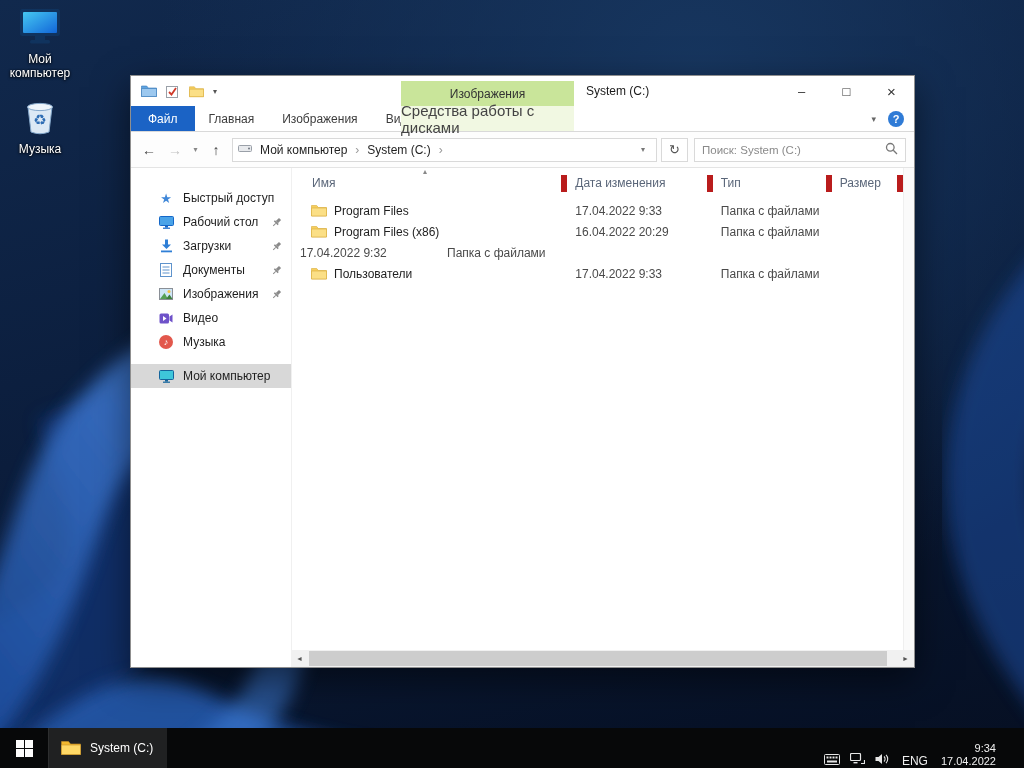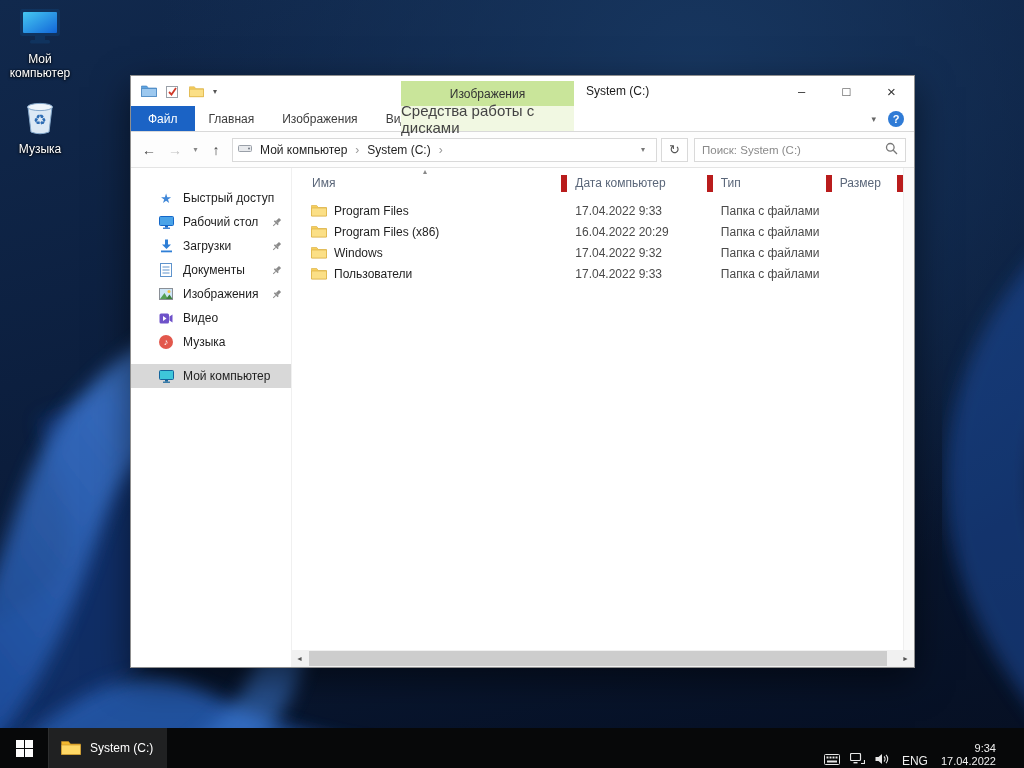--- a/index.html
+++ b/index.html
@@ -341,21 +341,21 @@
             </svg>
           </span>
           <span>Мой компьютер</span>
         </div>
       </div>
 
       <div class="filearea">
         <span class="sort-caret">▴</span>
         <div class="fheaders">
           <div class="fh fh-name">Имя</div>
-          <div class="fh fh-date">Дата компьютер</div>
+          <div class="fh fh-date">Дата изменения</div>
           <div class="fh fh-type">Тип</div>
           <div class="fh fh-size">Размер</div>
         </div>
         <div class="frows">
           <div class="frow">
             <div class="fc-name">
               <svg width="16" height="13" viewBox="0 0 16 13">
                 <path d="M0.5 1.5 h5.2 l1.6 2 h8.2 v8.5 h-15 z" fill="#f7cf5e" stroke="#d8ac3a" stroke-width="0.6"></path>
                 <path d="M0.5 4 h15 v8 h-15 z" fill="#fbdf86" stroke="#d8ac3a" stroke-width="0.6"></path>
               </svg>
@@ -371,27 +371,20 @@
                 <path d="M0.5 1.5 h5.2 l1.6 2 h8.2 v8.5 h-15 z" fill="#f7cf5e" stroke="#d8ac3a" stroke-width="0.6"></path>
                 <path d="M0.5 4 h15 v8 h-15 z" fill="#fbdf86" stroke="#d8ac3a" stroke-width="0.6"></path>
               </svg>
               <span>Program Files (x86)</span>
             </div>
             <div class="fc-date">16.04.2022 20:29</div>
             <div class="fc-type">Папка с файлами</div>
             <div class="fc-size"></div>
           </div>
           <div class="frow">
-            <div class="fc-name">
-              <svg width="16" height="13" viewBox="0 0 16 13">
-                <path d="M0.5 1.5 h5.2 l1.6 2 h8.2 v8.5 h-15 z" fill="#f7cf5e" stroke="#d8ac3a" stroke-width="0.6"></path>
-                <path d="M0.5 4 h15 v8 h-15 z" fill="#fbdf86" stroke="#d8ac3a" stroke-width="0.6"></path>
-              </svg>
-              <span>Windows</span>
-            </div>
             <div class="fc-date">17.04.2022 9:32</div>
             <div class="fc-type">Папка с файлами</div>
             <div class="fc-size"></div>
           </div>
           <div class="frow">
             <div class="fc-name">
               <svg width="16" height="13" viewBox="0 0 16 13">
                 <path d="M0.5 1.5 h5.2 l1.6 2 h8.2 v8.5 h-15 z" fill="#f7cf5e" stroke="#d8ac3a" stroke-width="0.6"></path>
                 <path d="M0.5 4 h15 v8 h-15 z" fill="#fbdf86" stroke="#d8ac3a" stroke-width="0.6"></path>
               </svg>

